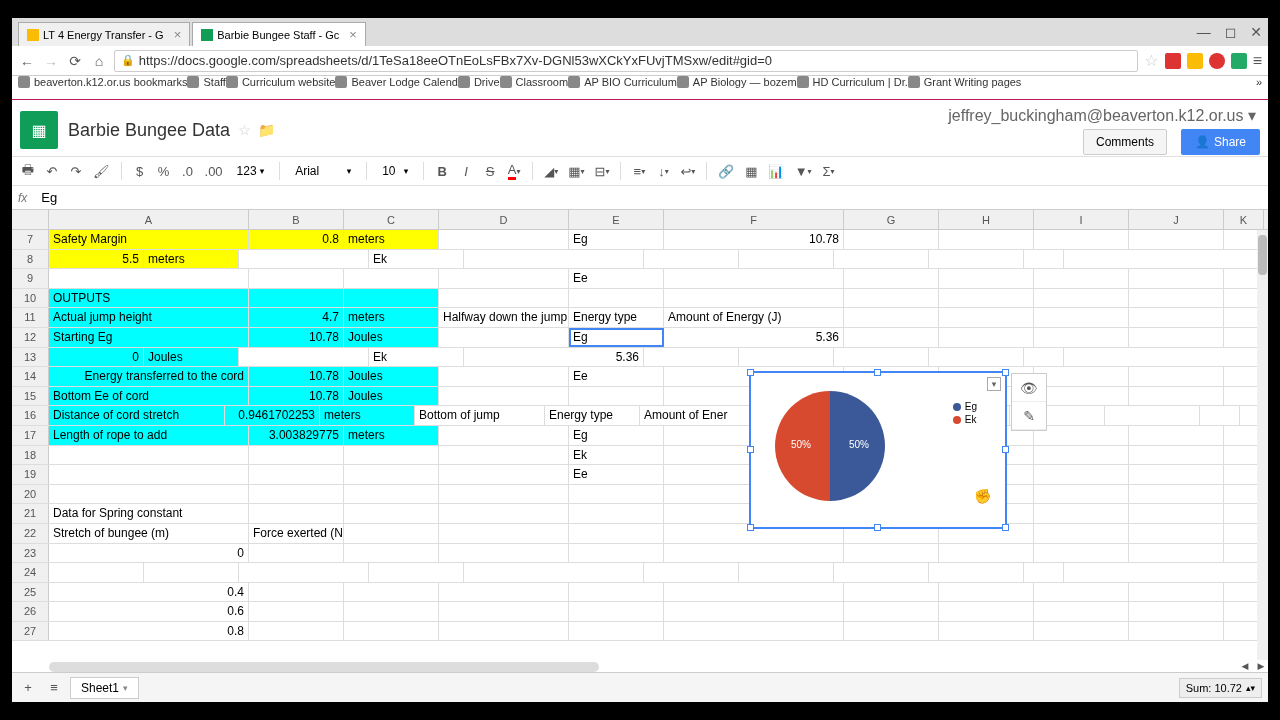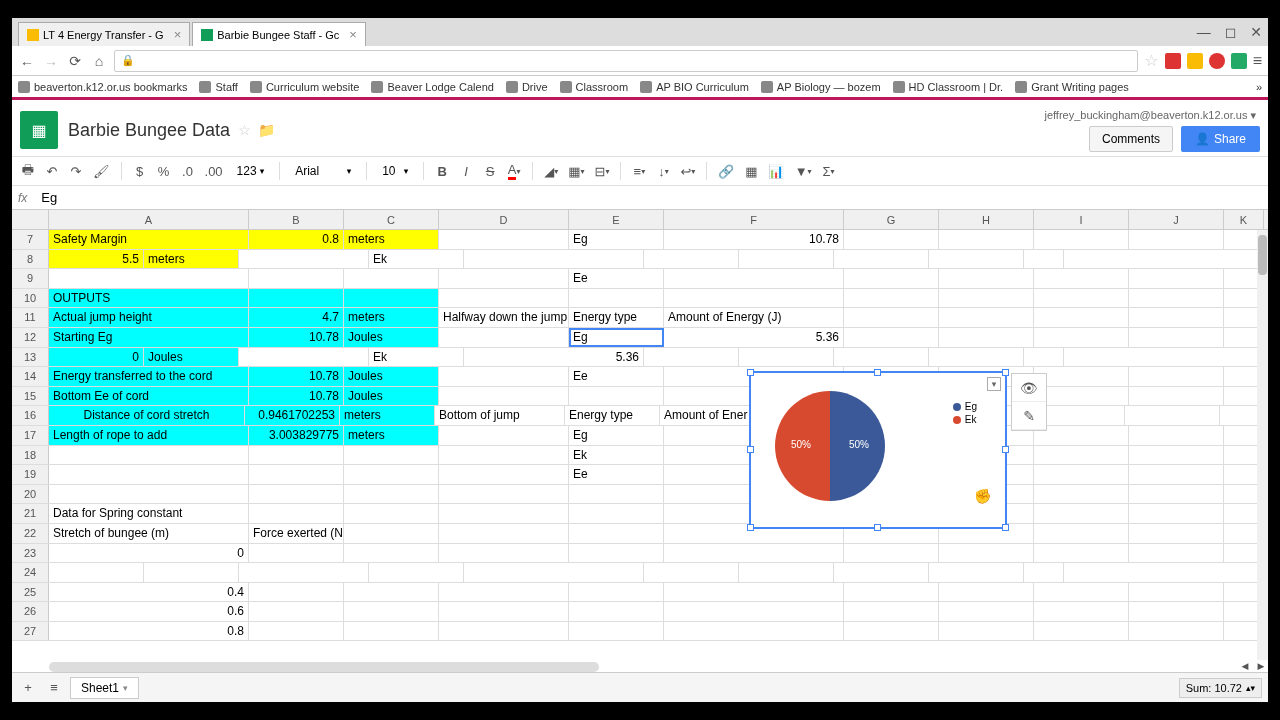--- a/index.html
+++ b/index.html
@@ -9,37 +9,37 @@
 .tab { height: 24px; background: #f0f0f0; border: 1px solid #aaa; border-bottom: none; padding: 3px 8px; font-size: 11px; display: flex; align-items: center; gap: 4px; margin-right: 2px; max-width: 180px; }
 .tab.active { background: #fff; }
 .tab-icon { width: 12px; height: 12px; display: inline-block; }
 .tab-close { color: #888; font-size: 13px; margin-left: 6px; }
 .nav-bar { height: 30px; border-bottom: 1px solid #ccc; display: flex; align-items: center; padding: 0 6px; gap: 6px; }
 .nav-btn { width: 18px; height: 18px; display: flex; align-items: center; justify-content: center; color: #555; font-size: 14px; }
 .url-bar { flex: 1; height: 22px; border: 1px solid #ccc; border-radius: 2px; padding: 0 6px; font-size: 13px; display: flex; align-items: center; gap: 4px; }
 .url-lock { color: #0a0; font-size: 11px; }
 .url-text { color: #333; white-space: nowrap; overflow: hidden; }
 .rt-icon { width: 16px; height: 16px; border-radius: 2px; }
-.bookmark-bar { height: 24px; border-bottom: 3px solid #be185d; display: flex; align-items: center; padding: 0 6px; gap: 12px; font-size: 11px; color: #333; overflow: hidden; }
+.bookmark-bar { height: 24px; border-bottom: 1px solid #be185d; display: flex; align-items: flex-start; padding: 0 6px; font-size: 11px; color: #333; overflow: hidden; }
 .bm { display: flex; align-items: center; gap: 4px; white-space: nowrap; }
 .bm-ic { width: 12px; height: 12px; background: #888; border-radius: 2px; }
 .app-area { flex: 1; display: flex; flex-direction: column; background: #fff; }
 .docs-header { height: 56px; display: flex; align-items: center; padding: 4px 8px 0 8px; }
 .sheets-logo { width: 38px; height: 38px; background: #0f9d58; display: flex; align-items: center; justify-content: center; color: #fff; border-radius: 2px; margin-right: 10px; }
 .doc-meta { flex: 1; display: flex; flex-direction: column; }
 .doc-title-row { display: flex; align-items: center; gap: 8px; }
 .doc-title { font-size: 18px; color: #333; }
 .star-ic { color: #ccc; font-size: 14px; }
 .folder-ic { color: #999; font-size: 14px; }
 .menu-row { display: flex; gap: 4px; font-size: 13px; color: #333; margin-top: 2px; }
 .menu-item { padding: 2px 6px; }
 .save-status { font-size: 12px; color: #888; margin-left: 12px; padding-top: 2px;}
 .header-right { display: flex; flex-direction: column; align-items: flex-end; gap: 4px; }
-.user-email { font-size: 11px; color: #666; margin-right: 4px;}
-.header-btns { display: flex; gap: 8px; margin-left: 20px; }
+.user-email { font-size: 16px; color: #666; margin-right: 4px;}
+.header-btns { display: flex; gap: 14px; margin-left: 20px; }
 .comments-btn { border: 1px solid #ccc; padding: 5px 12px; font-size: 12px; border-radius: 2px; background: #f5f5f5; }
 .share-btn { background: #4285f4; color: #fff; padding: 5px 14px; font-size: 12px; border-radius: 2px; display: flex; align-items: center; gap: 4px; }
 .toolbar { height: 30px; border-top: 1px solid #e0e0e0; border-bottom: 1px solid #e0e0e0; display: flex; align-items: center; padding: 0 6px; gap: 4px; background: #fff; }
 .tb-btn { min-width: 20px; height: 22px; display: flex; align-items: center; justify-content: center; color: #555; font-size: 13px; padding: 0 3px; }
 .tb-sep { width: 1px; height: 18px; background: #ddd; margin: 0 4px; }
 .tb-sel { border: 1px solid transparent; padding: 2px 6px; font-size: 12px; display: flex; align-items: center; gap: 3px; }
 .formula-row { height: 24px; border-bottom: 1px solid #ccc; display: flex; align-items: center; padding: 0 6px; }
 .fx-label { font-style: italic; font-size: 12px; color: #777; margin-right: 14px; }
 .fx-val { font-size: 13px; }
 .grid-wrap { flex: 1; position: relative; overflow: hidden; }
@@ -100,20 +100,21 @@
     </div>
   </div>
 
   <div class="nav-bar">
     <div class="nav-btn">←</div>
     <div class="nav-btn" style="opacity:.4">→</div>
     <div class="nav-btn">⟳</div>
     <div class="nav-btn">⌂</div>
     <div class="url-bar">
       <span class="url-lock">🔒</span>
+      <span class="url-text">https://docs.google.com/spreadsheets/d/1TeSa18eeOTnEoLsFBx7Xv-DGNl53wXCkYxFUvjTMSxw/edit#gid=0</span>
     </div>
     <span style="color:#ccc">☆</span>
     <span class="rt-icon" style="background:#d33"></span>
     <span class="rt-icon" style="background:#fbbc05"></span>
     <span class="rt-icon" style="background:#d33;border-radius:50%"></span>
     <span class="rt-icon" style="background:#2a6"></span>
     <span style="color:#555;font-size:16px">≡</span>
   </div>
 
   <div class="bookmark-bar" id="bmbar">
@@ -144,21 +145,21 @@
       <div class="bm">
         <span class="bm-ic"></span>
         <span>AP BIO Curriculum</span>
       </div>
       <div class="bm">
         <span class="bm-ic"></span>
         <span>AP Biology — bozem</span>
       </div>
       <div class="bm">
         <span class="bm-ic"></span>
-        <span>HD Classroom | Dr.</span>
+        <span>HD Curriculum | Dr.</span>
       </div>
       <div class="bm">
         <span class="bm-ic"></span>
         <span>Grant Writing pages</span>
       </div>
       <span style="margin-left: auto;">»</span>
     </div>
 
   <div class="app-area">
     <div class="docs-header">
@@ -349,21 +350,21 @@
               <div class="cell" style="width: 95px;">Ek</div>
               <div class="cell num" style="width: 180px;">5.36</div>
               <div class="cell" style="width: 95px;"></div>
               <div class="cell" style="width: 95px;"></div>
               <div class="cell" style="width: 95px;"></div>
               <div class="cell" style="width: 95px;"></div>
               <div class="cell" style="width: 40px;"></div>
             </div>
             <div class="row">
               <div class="row-h">14</div>
-              <div class="cell cyan" style="width: 200px;">Energy transferred to the cord</div>
+              <div class="cell cyan" style="width: 200px; text-align: right;">Energy transferred to the cord</div>
               <div class="cell num cyan" style="width: 95px;">10.78</div>
               <div class="cell cyan" style="width: 95px;">Joules</div>
               <div class="cell" style="width: 130px;"></div>
               <div class="cell" style="width: 95px;">Ee</div>
               <div class="cell" style="width: 180px;"></div>
               <div class="cell" style="width: 95px;"></div>
               <div class="cell" style="width: 95px;"></div>
               <div class="cell" style="width: 95px;"></div>
               <div class="cell" style="width: 95px;"></div>
               <div class="cell" style="width: 40px;"></div>
@@ -377,21 +378,21 @@
               <div class="cell" style="width: 95px;"></div>
               <div class="cell" style="width: 180px;"></div>
               <div class="cell" style="width: 95px;"></div>
               <div class="cell" style="width: 95px;"></div>
               <div class="cell" style="width: 95px;"></div>
               <div class="cell" style="width: 95px;"></div>
               <div class="cell" style="width: 40px;"></div>
             </div>
             <div class="row">
               <div class="row-h">16</div>
-              <div class="cell cyan" style="width: 196px; text-align: center;">Distance of cord stretch</div>
+              <div class="cell cyan" style="width: 176px;">Distance of cord stretch</div>
               <div class="cell num cyan" style="width: 95px;">0.9461702253</div>
               <div class="cell cyan" style="width: 95px;">meters</div>
               <div class="cell" style="width: 130px;">Bottom of jump</div>
               <div class="cell" style="width: 95px;">Energy type</div>
               <div class="cell" style="width: 180px;">Amount of Ener</div>
               <div class="cell" style="width: 95px;"></div>
               <div class="cell" style="width: 95px;"></div>
               <div class="cell" style="width: 95px;"></div>
               <div class="cell" style="width: 95px;"></div>
               <div class="cell" style="width: 40px;"></div>

